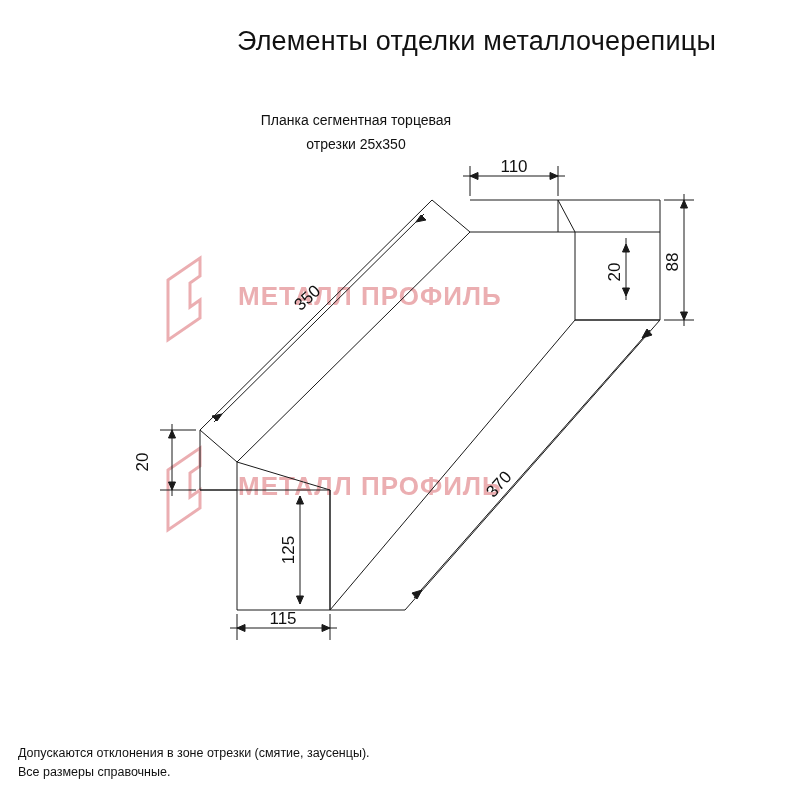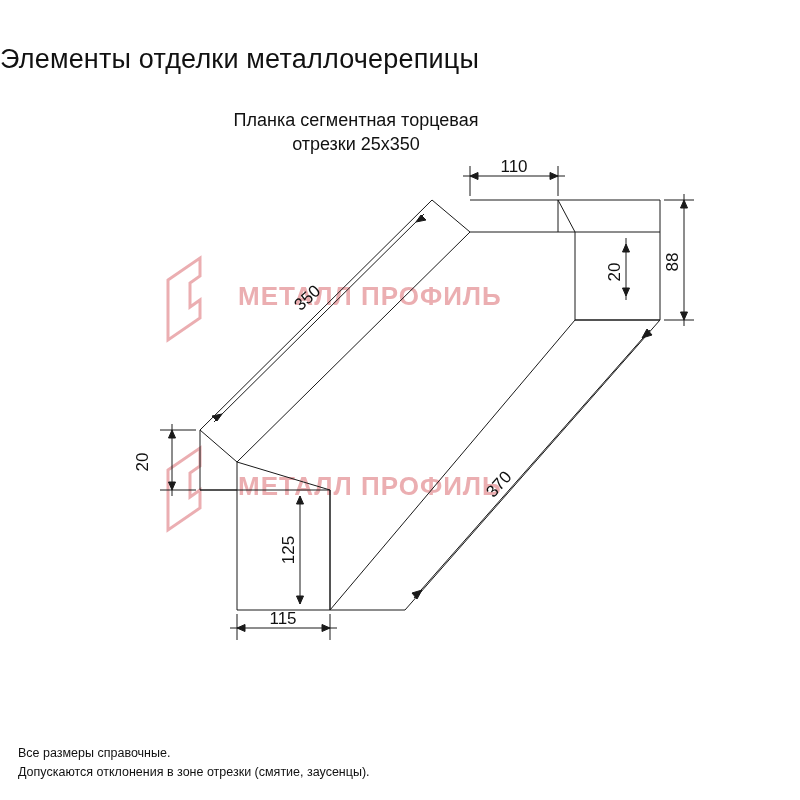--- a/index.html
+++ b/index.html
@@ -18,34 +18,33 @@
   .page {
     position: relative;
     width: 800px;
     height: 800px;
   }
   .title {
     position: absolute;
     top: 26px;
     left: 0;
     width: 716px;
-    text-align: left;
+    text-align: right;
     font-size: 27px;
     font-weight: 400;
     letter-spacing: 0.2px;
     color: #111;
-    margin-top: 18px;
   }
   .subtitle {
     position: absolute;
     top: 108px;
     left: 0;
     width: 712px;
     text-align: center;
-    font-size: 18px;
+    font-size: 14px;
     line-height: 24px;
     color: #111;
   }
   .drawing {
     position: absolute;
     top: 0;
     left: 0;
     width: 800px;
     height: 800px;
   }
@@ -171,17 +170,17 @@
 
     <text class="dim-text" x="503" y="488" text-anchor="middle" transform="rotate(-48 503 488)">370</text>
 
     <text class="dim-text" x="294" y="550" text-anchor="middle" transform="rotate(-90 294 550)">125</text>
 
     <text class="dim-text" x="283" y="624" text-anchor="middle">115</text>
 
   </svg>
 
   <div class="footnotes">
+    <div>Допускаются отклонения в зоне отрезки (смятие, заусенцы).</div>
     <div>Все размеры справочные.</div>
-    <div>Допускаются отклонения в зоне отрезки (смятие, заусенцы).</div>
   </div>
 
 </div>
 
 </body></html>

